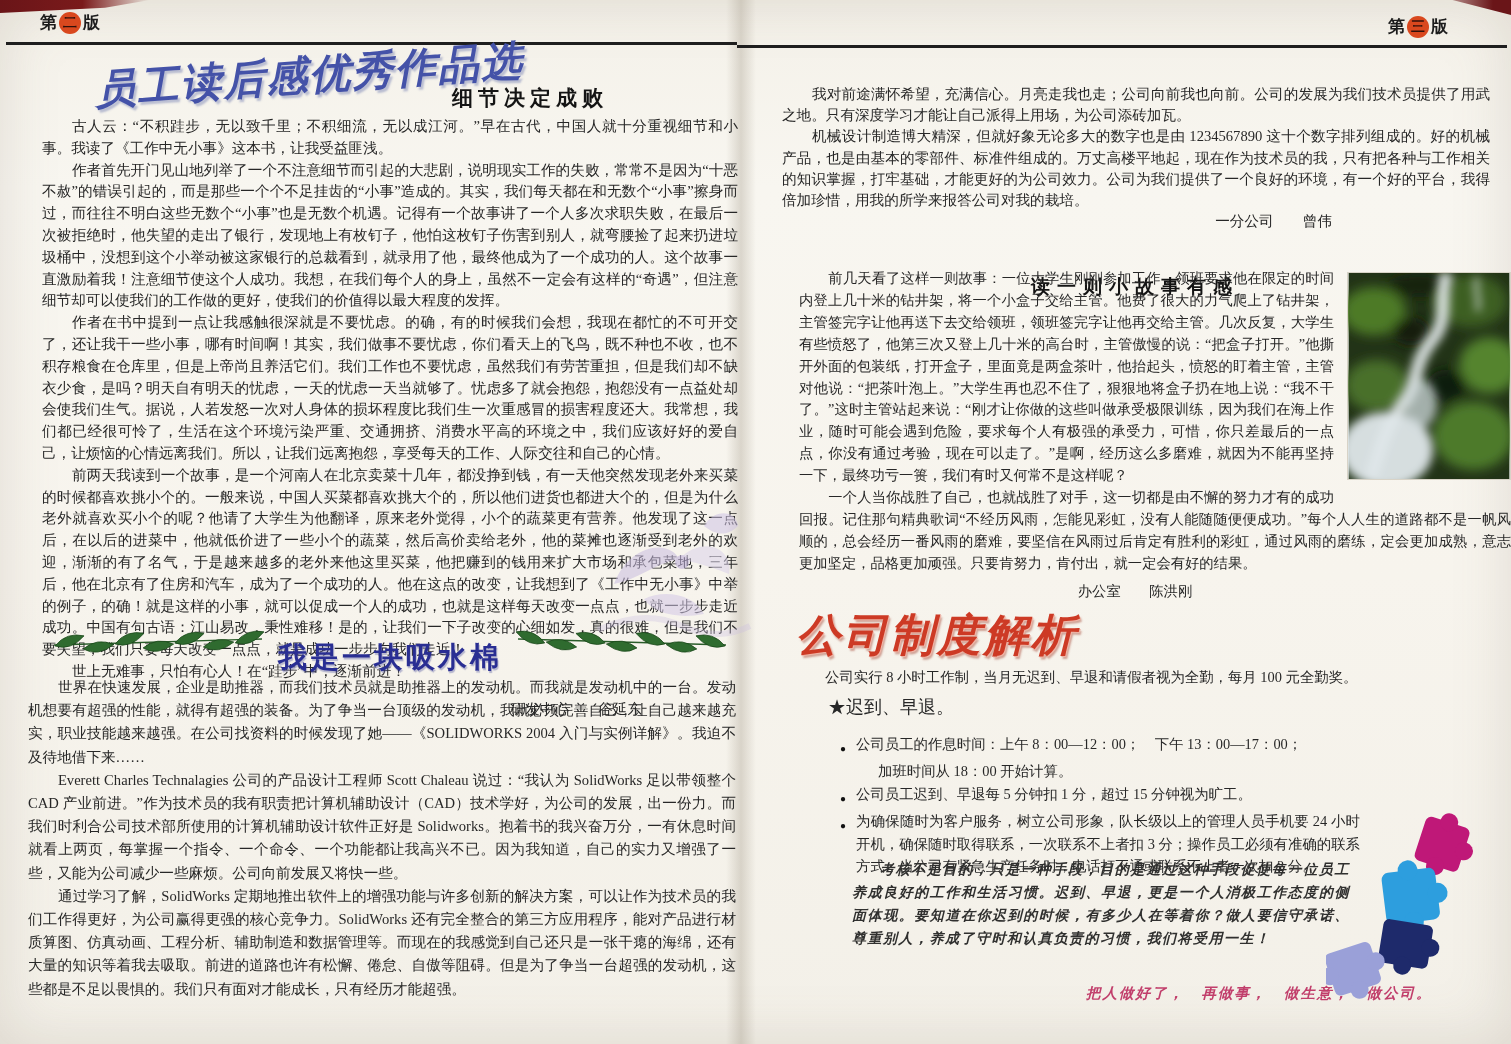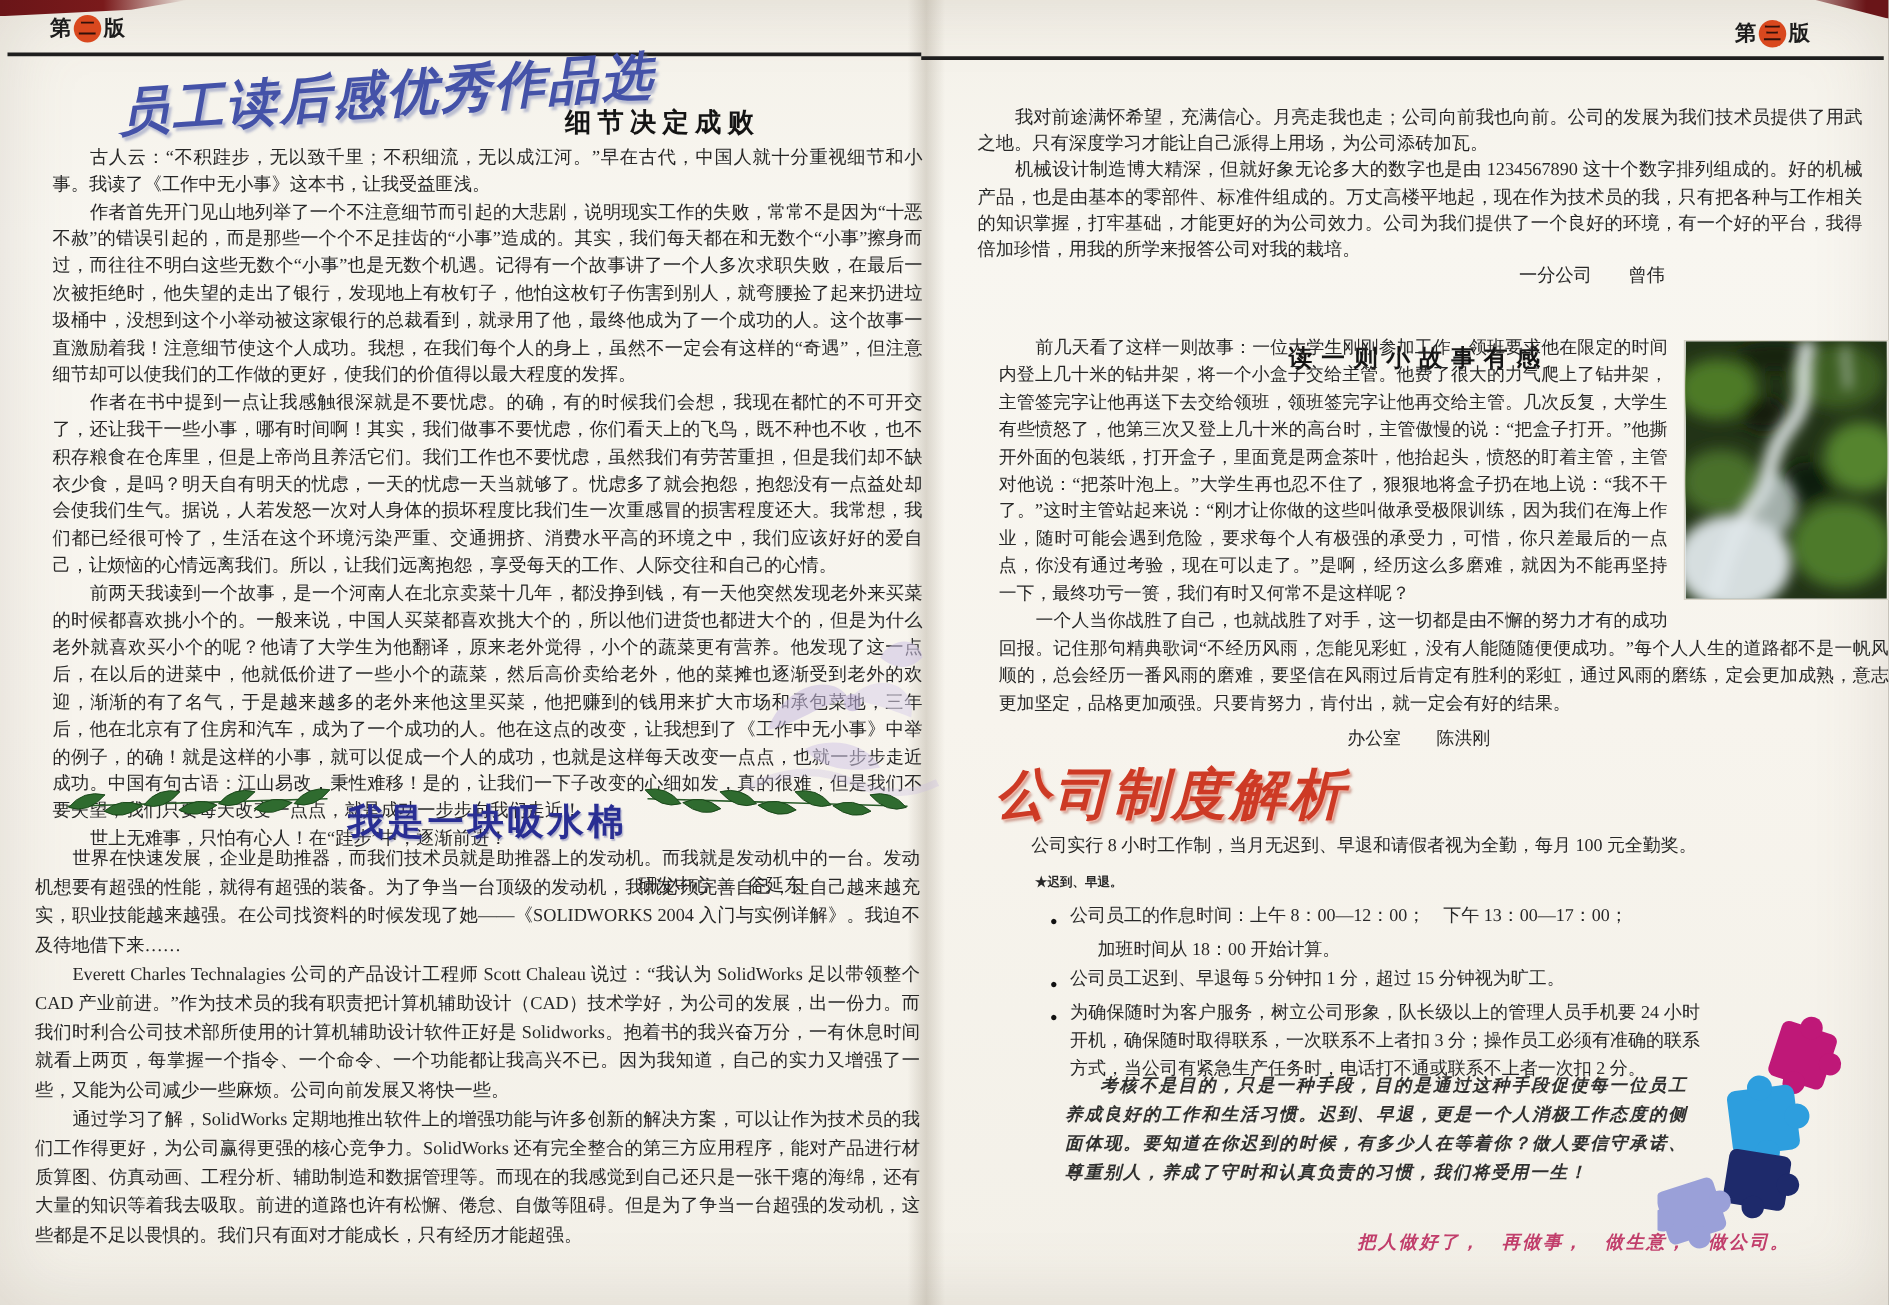--- a/index.html
+++ b/index.html
@@ -48,21 +48,21 @@
   #a3-body{left:799px;top:268px;width:712px;} #a3-body p{line-height:21.9px;font-size:14.3px;}
   #a3-body .sig{text-align:center;padding-right:40px;text-indent:0;margin-top:6px;}
   .photo{float:right;width:162px;height:206px;margin:4px 0 8px 13px;
     border:1px solid #d8d3c7;background:#fff;display:block;}
   .a4-title{position:absolute;left:796px;top:606px;
     font-family:"DejaVu Sans","Liberation Sans",sans-serif;font-weight:900;font-style:italic;
     font-size:44px;letter-spacing:3px;color:#cd3a25;white-space:nowrap;
     text-shadow:1px 1px 0 #efb3a5,2px 3px 2px rgba(150,40,20,.4);}
   #a4-block{position:absolute;left:800px;top:666px;width:600px;font-size:14.4px;}
   #a4-block .intro{margin:0 0 8px 25px;line-height:22px;}
-  #a4-block .star{margin:0 0 4px 28px;line-height:22px;font-weight:bold;font-size:10px;}
+  #a4-block .star{margin:0 0 15px 28px;line-height:22px;font-weight:normal;font-size:18px;}
   .li{display:flex;gap:10px;margin-left:40px;width:520px;line-height:22.4px;text-align:justify;}
   .li .marker{font-size:10px;padding-top:5px;color:#111;flex:none;}
   .li-sub{margin-left:78px;line-height:22.4px;}
   #a4-note{position:absolute;left:852px;top:858px;width:498px;
     font-family:"DejaVu Serif","Liberation Serif",serif;font-style:italic;font-weight:600;
     font-size:14px;line-height:23px;color:#30302f;letter-spacing:1.5px;
     text-align:justify;text-indent:2em;}
   #red-note{position:absolute;left:1086px;top:984px;
     font-family:"DejaVu Serif","Liberation Serif",serif;font-style:italic;font-weight:bold;
     font-size:14.5px;letter-spacing:2px;color:#c13e6b;white-space:nowrap;}

